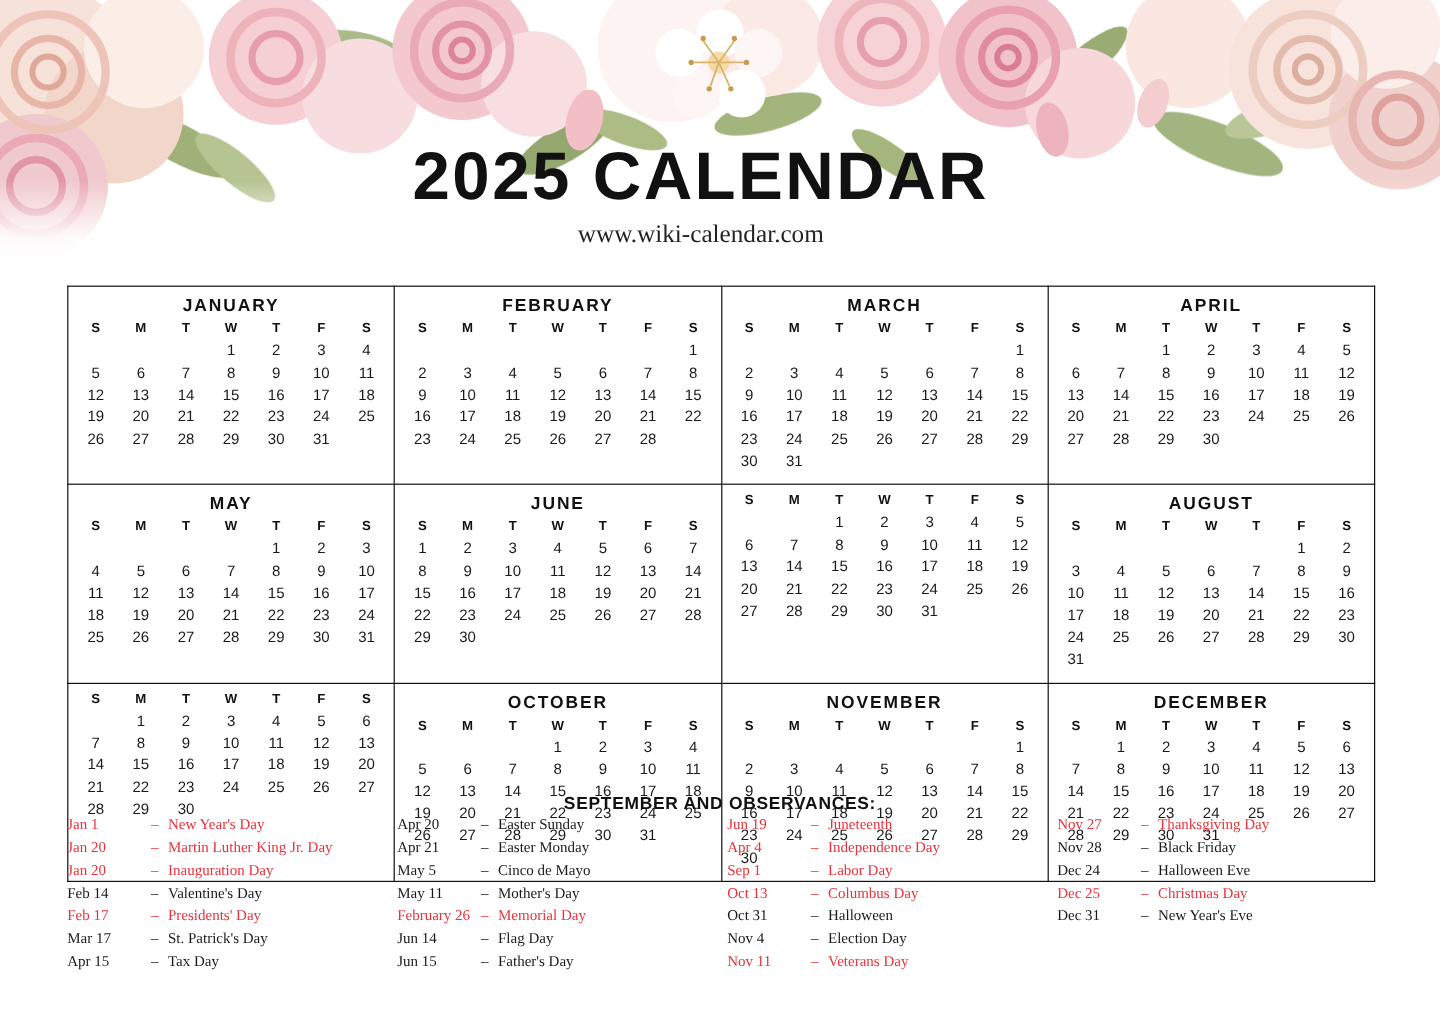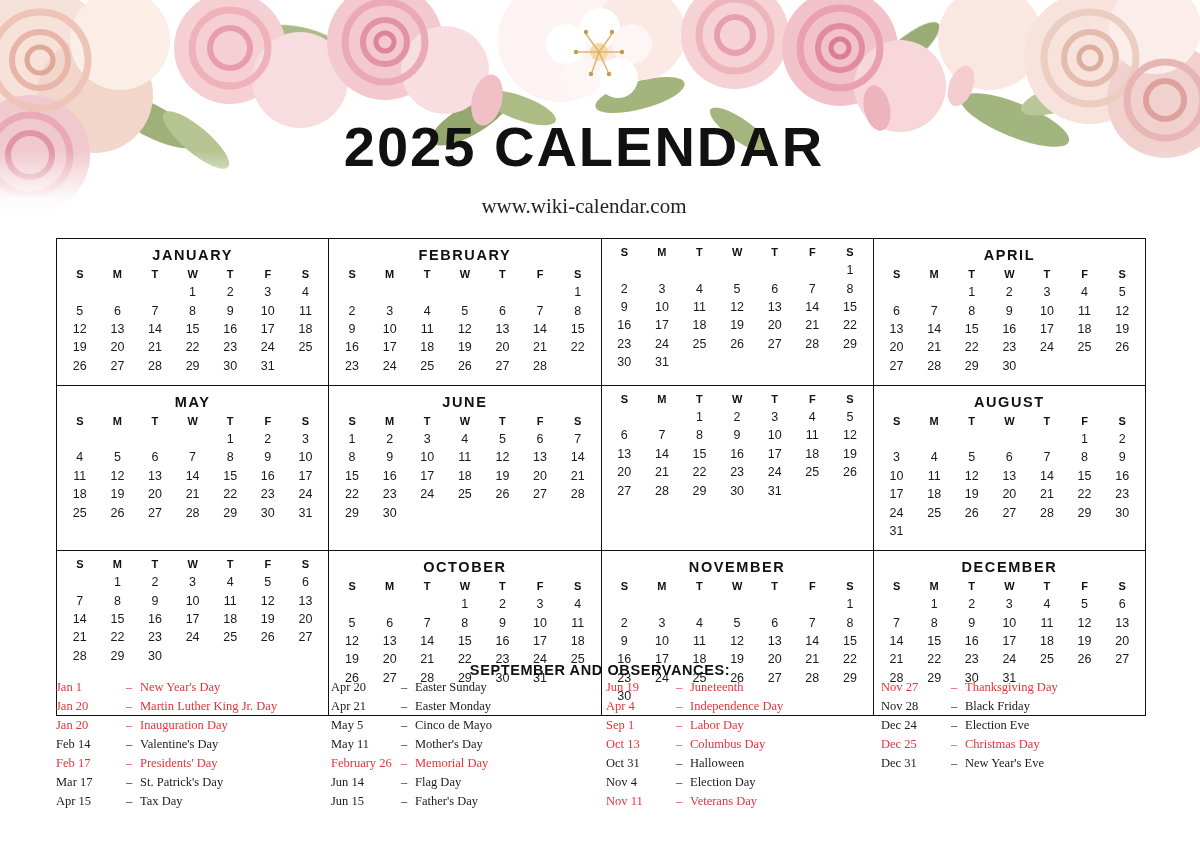--- a/index.html
+++ b/index.html
@@ -34,21 +34,21 @@
     font-size: 56px;
     font-weight: bold;
     letter-spacing: 2px;
     color: #111111;
     line-height: 1.05;
     margin: 0;
   }
   .subtitle {
     font-size: 21px;
     color: #222222;
-    margin-top: 17px;
+    margin-top: 6px;
     font-family: "Liberation Serif", serif;
   }
 
   
   .cal-wrap {
     position: absolute;
     top: 220px;
     left: 56px;
     width: 1090px;
     margin-top: 18px;
@@ -366,20 +366,21 @@
                   <td>25</td>
                   <td>26</td>
                   <td>27</td>
                   <td>28</td>
                   <td></td>
                 </tr>
               </tbody>
             </table>
           </td>
           <td>
+            <div class="mon-name">MARCH</div>
             <table class="days">
               <thead>
                 <tr>
                   <th class="sun">S</th>
                   <th>M</th>
                   <th>T</th>
                   <th>W</th>
                   <th>T</th>
                   <th>F</th>
                   <th>S</th>
@@ -1155,21 +1156,21 @@
         <span class="hol-name">Thanksgiving Day</span>
       </div>
       <div class="hol-row">
         <span class="hol-date">Nov 28</span>
         <span class="hol-dash">–</span>
         <span class="hol-name">Black Friday</span>
       </div>
       <div class="hol-row">
         <span class="hol-date">Dec 24</span>
         <span class="hol-dash">–</span>
-        <span class="hol-name">Election Eve</span>
+        <span class="hol-name">Halloween Eve</span>
       </div>
       <div class="hol-row red">
         <span class="hol-date">Dec 25</span>
         <span class="hol-dash">–</span>
         <span class="hol-name">Christmas Day</span>
       </div>
       <div class="hol-row">
         <span class="hol-date">Dec 31</span>
         <span class="hol-dash">–</span>
         <span class="hol-name">New Year's Eve</span>

